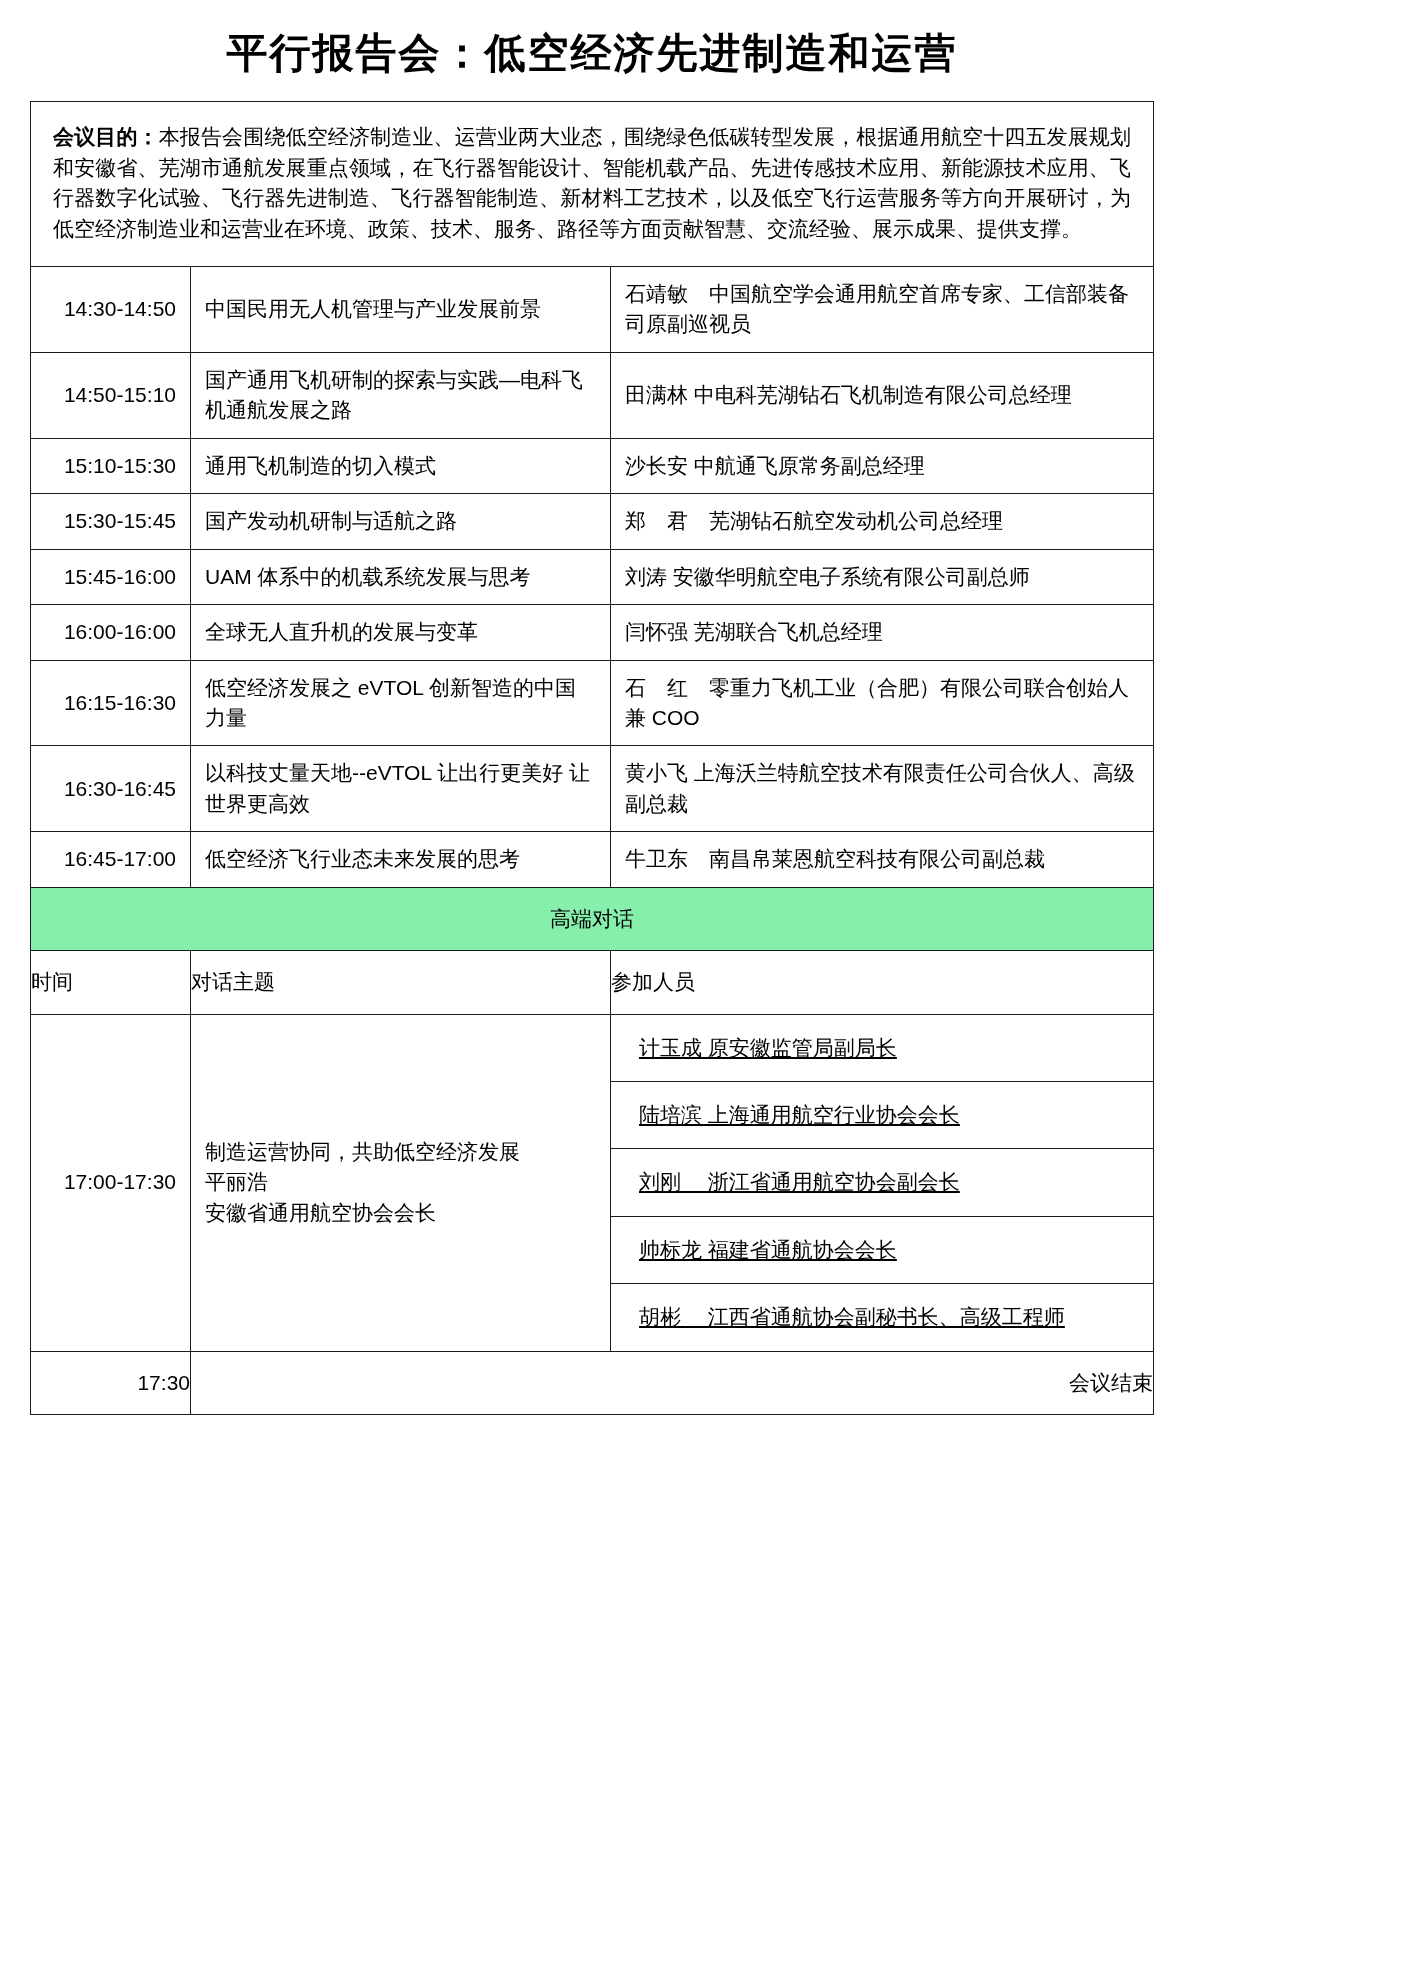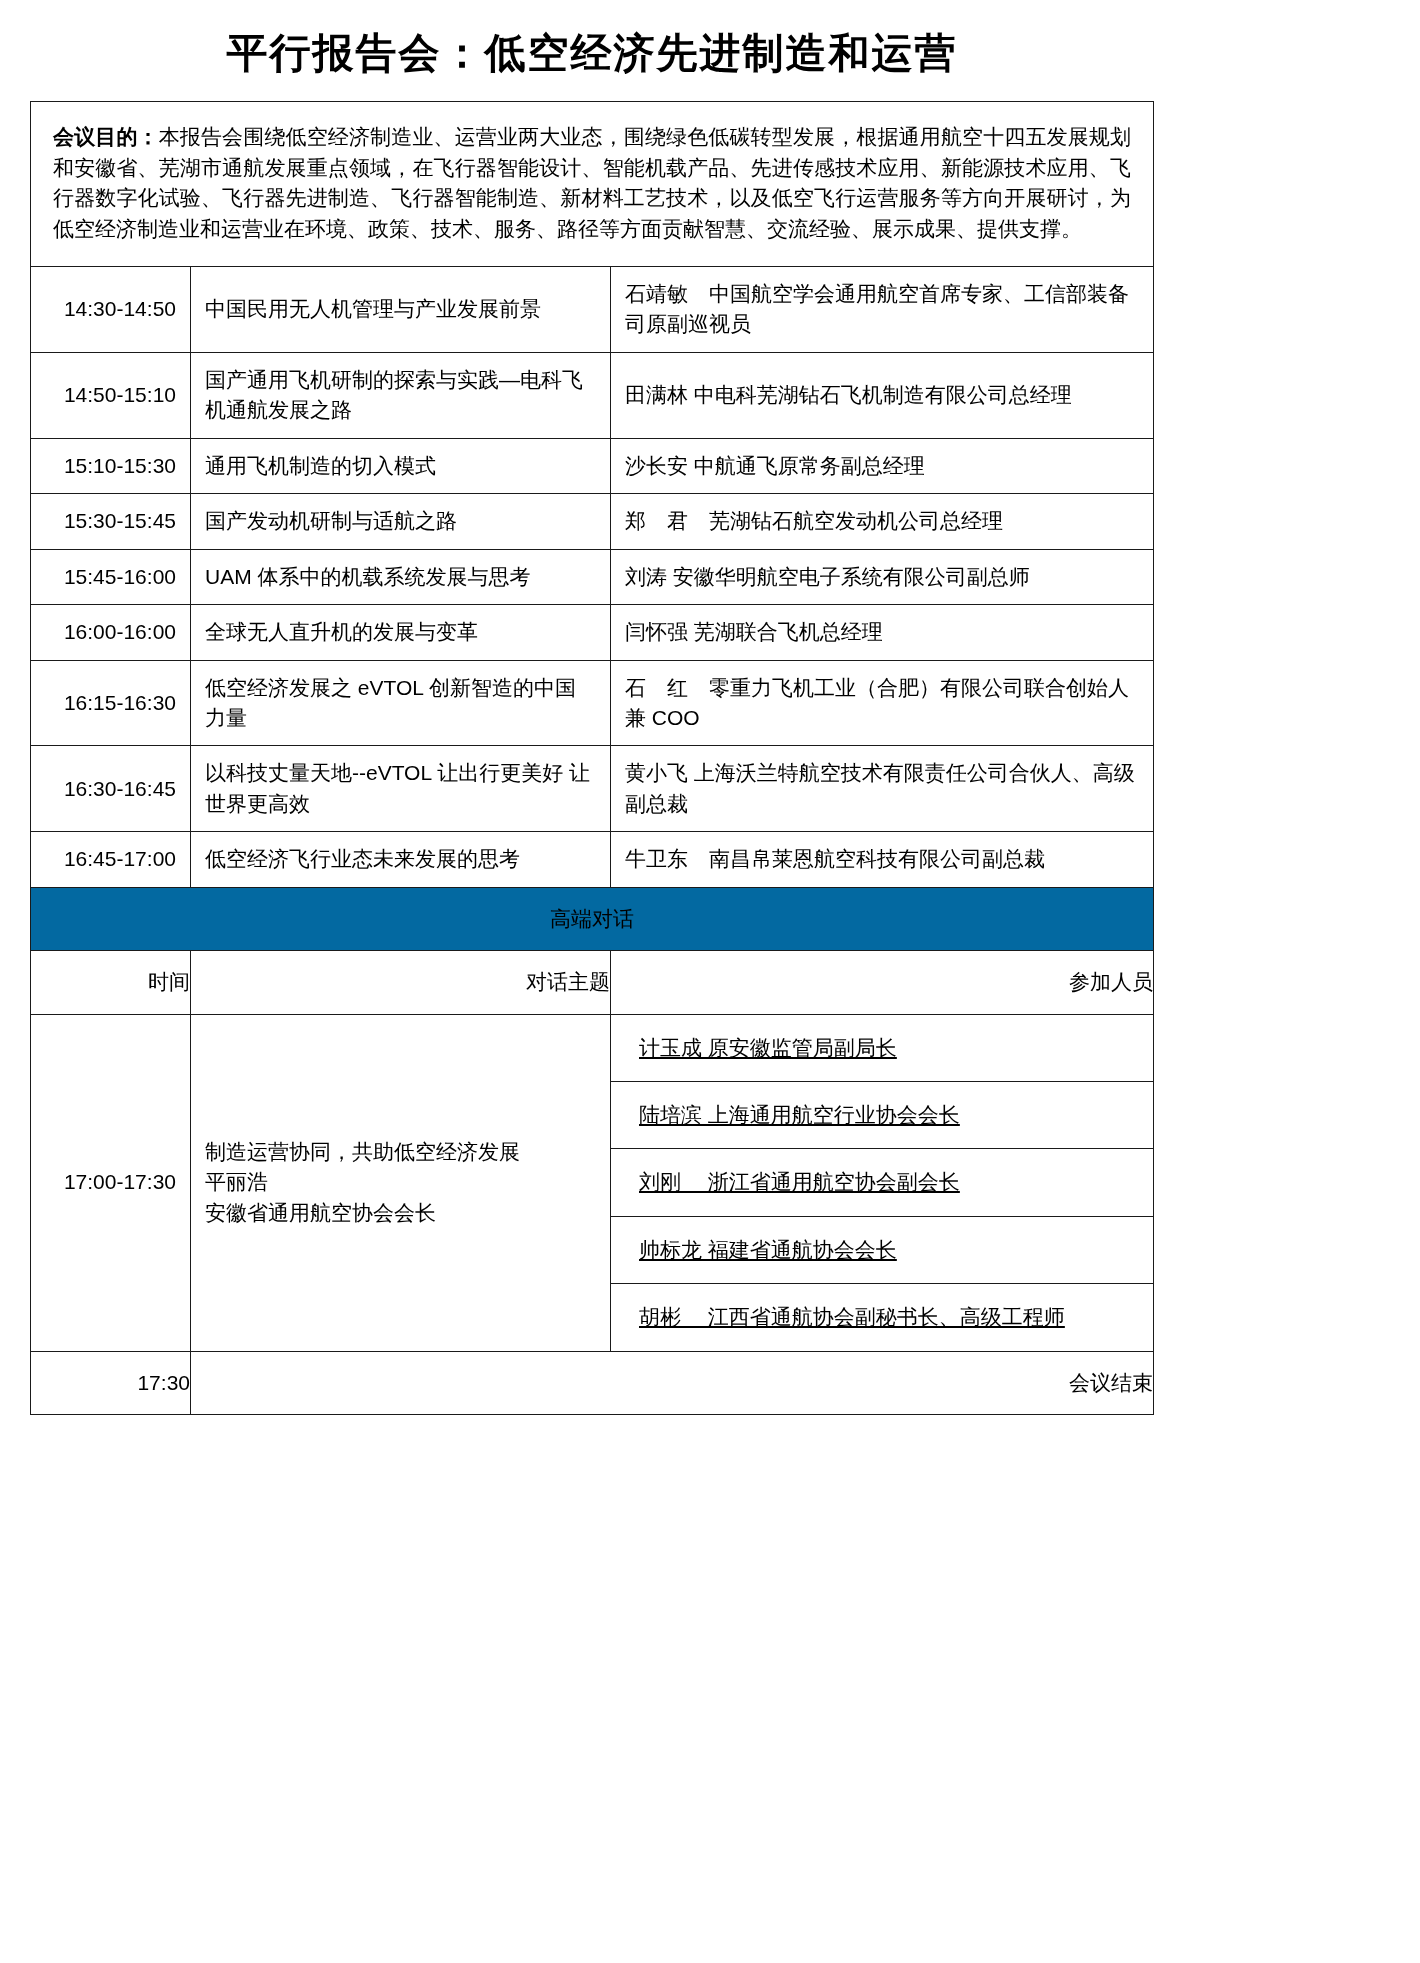--- a/index.html
+++ b/index.html
@@ -44,27 +44,27 @@
     line-height: 1.85;
     text-align: justify;
   }
   .purpose-label {
     font-weight: bold;
   }
   .col-time { width: 160px; text-align: right; font-size: 20px; }
   .col-topic { width: 420px; }
   .col-speaker { }
   .band {
-    background: #0369a1;
+    background: #86efac;
     text-align: center;
     font-size: 22px;
     padding: 16px 0 !important;
   }
   .subhead {
-    text-align: right;
+    text-align: left;
     font-size: 22px;
     padding: 16px 0 !important;
   }
   .dialog-topic {
     vertical-align: middle;
     font-size: 21.5px;
     line-height: 1.75;
   }
   .panelist-cell {
     padding: 18px 28px !important;

